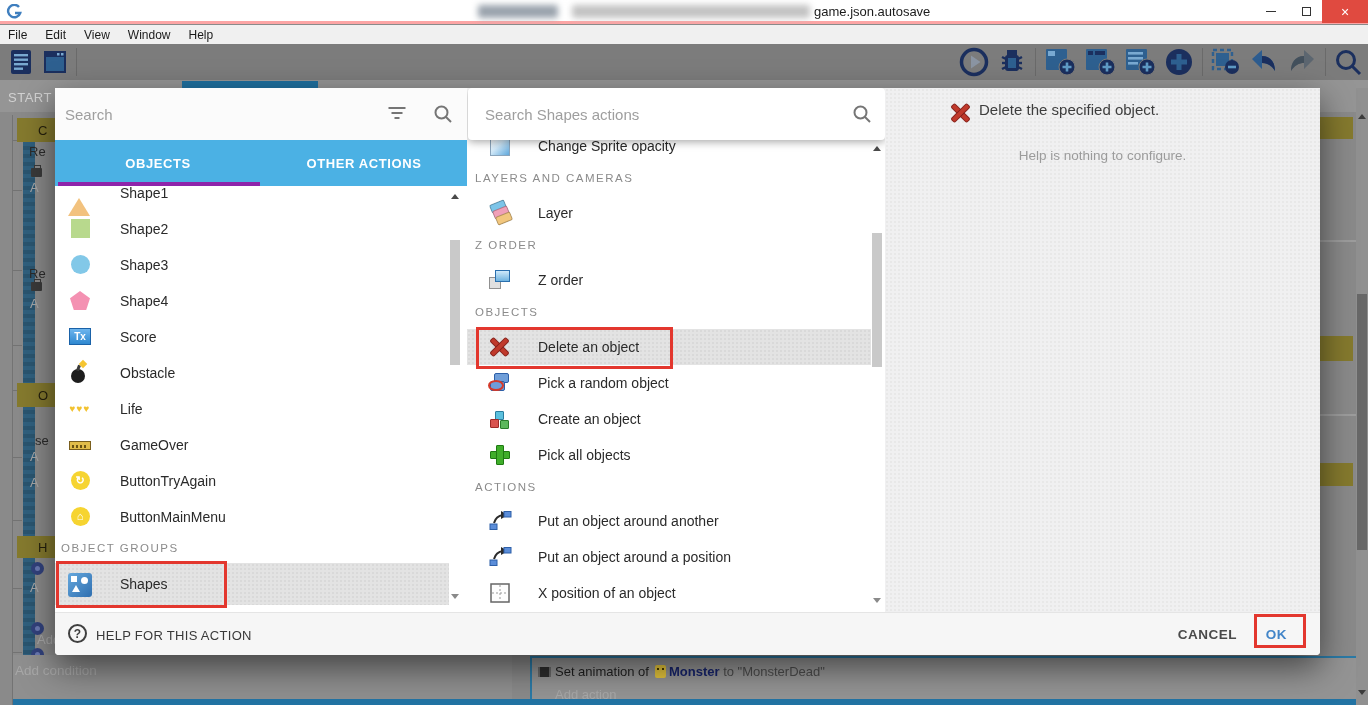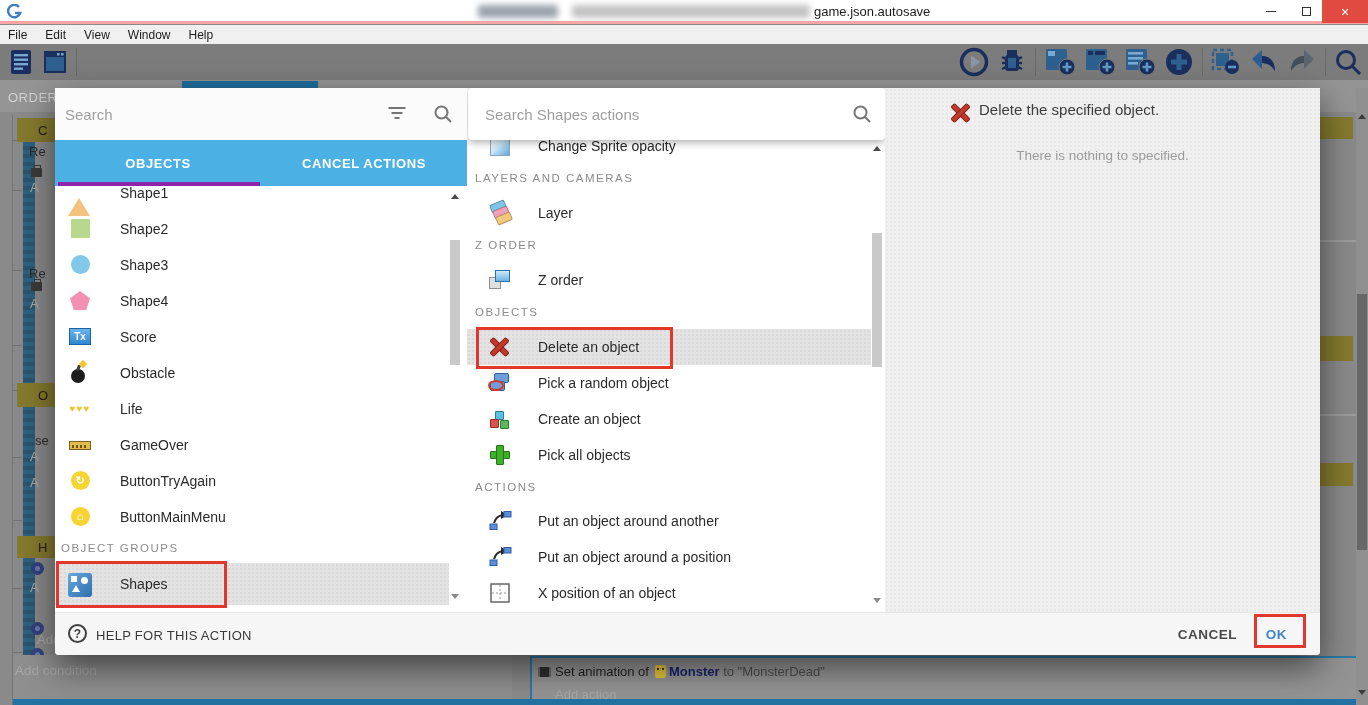--- a/index.html
+++ b/index.html
@@ -305,21 +305,21 @@
         <svg width="28" height="28" viewBox="0 0 28 28">
             <circle cx="12" cy="12" r="8.5" fill="none" stroke="#1b2f5e" stroke-width="3"></circle>
             <line x1="18.5" y1="18.5" x2="26" y2="26" stroke="#1b2f5e" stroke-width="3"></line>
           </svg>
       </span>
     </div>
   </div>
 
   <div class="tabstrip">
     <div class="tab-indicator"></div>
-    <span class="tab-label">ORDER</span>
+    <span class="tab-label">START</span>
   </div>
 
   <div class="events-bg">
     <div class="tree-v"></div>
     <div class="branch" style="top:28px"></div>
       <div class="branch" style="top:78px"></div>
     <div class="branch" style="top:158px"></div>
       <div class="branch" style="top:233px"></div>
     <div class="branch" style="top:278px"></div>
       <div class="branch" style="top:345px"></div>
@@ -387,21 +387,21 @@
             <i style="top:5px; width:11px"></i>
             <i style="top:10px; width:5px"></i>
         </div>
         <svg style="position:absolute; left:378px; top:16px" width="20" height="20" viewBox="0 0 20 20">
             <circle class="mag" cx="8.5" cy="8.5" r="6"></circle>
             <line class="mag" x1="13" y1="13" x2="18" y2="18"></line>
           </svg>
       </div>
       <div class="tabs">
         <div class="tab">OBJECTS</div>
-        <div class="tab">CANCEL ACTIONS</div>
+        <div class="tab">OTHER ACTIONS</div>
       </div>
       <div class="tab-underline"></div>
 
       <div class="row" style="top:87px">
           <span class="ic"><span class="i-tri"></span></span>
           <span class="lbl">Shape1</span>
         </div>
       <div class="row" style="top:123px">
           <span class="ic">
             <span class="i-sq" style="display:block"></span>
@@ -575,21 +575,21 @@
         <div class="sb-down" style="top:458px"></div>
       </div>
     </div>
 
     <div class="panel-right">
       <span class="ic x-ic" style="position:absolute; left:64px; top:13px; width:24px; height:24px">
           <i></i>
           <i></i>
         </span>
       <div class="r-title">Delete the specified object.</div>
-      <div class="r-msg">There is nothing to specified.</div>
+      <div class="r-msg">Help is nothing to configure.</div>
     </div>
 
     <div class="dlg-footer">
       <div class="help-circ">?</div>
       <span class="help-lbl">HELP FOR THIS ACTION</span>
       <span class="btn btn-cancel">CANCEL</span>
       <span class="btn btn-ok">OK</span>
     </div>
   </div>
 

